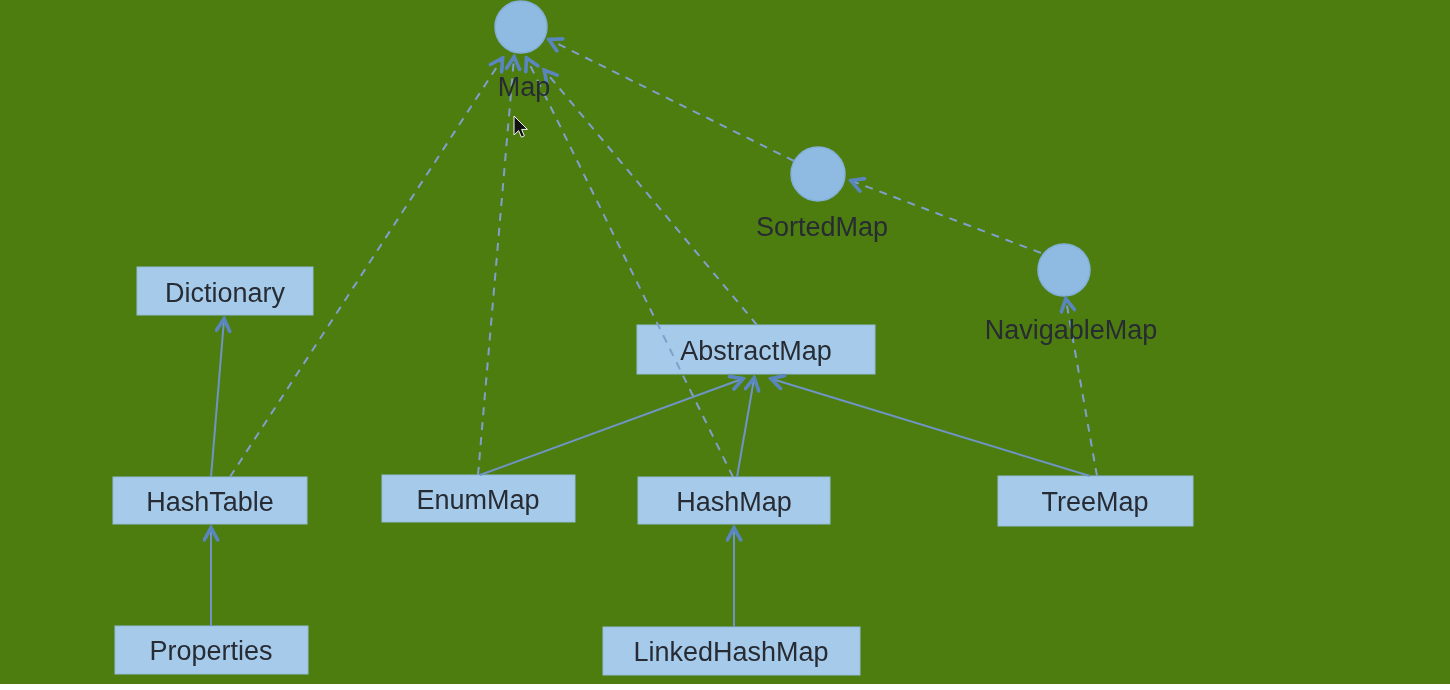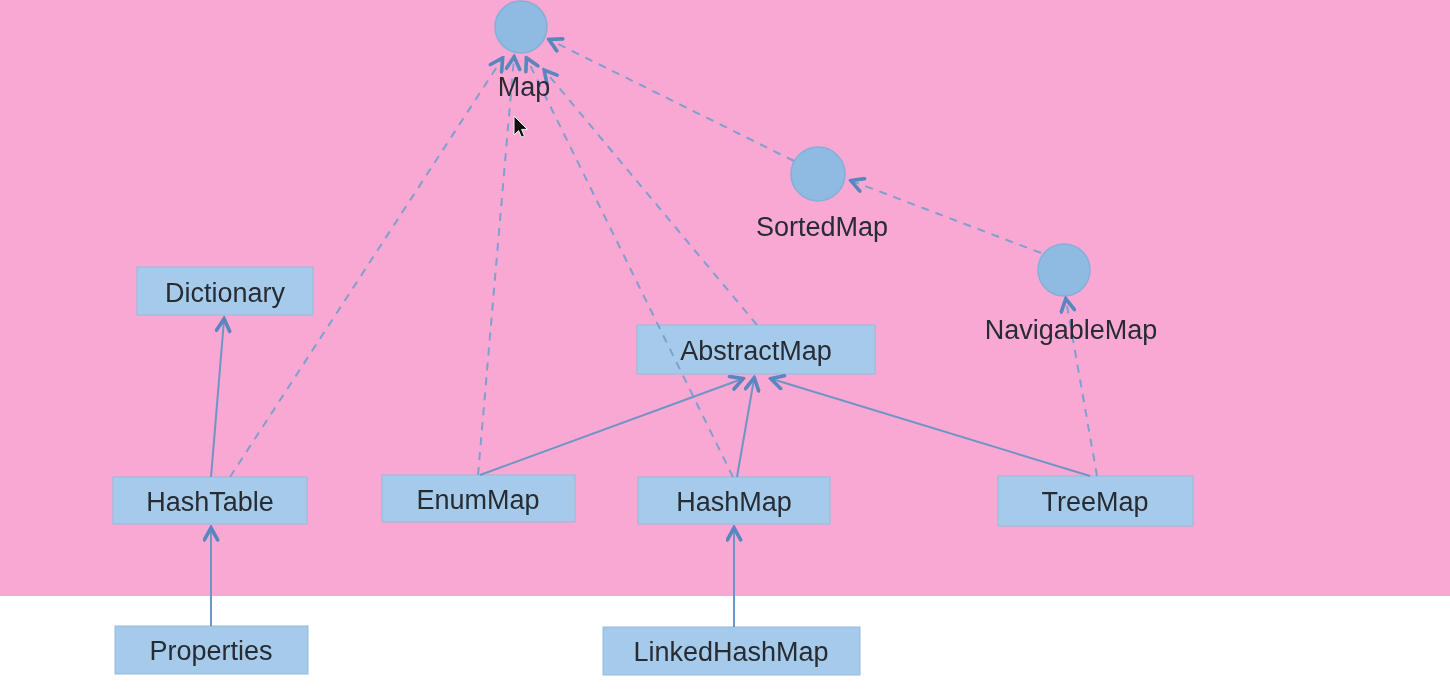--- a/index.html
+++ b/index.html
@@ -7,22 +7,22 @@
     padding: 0;
     background: #ffffff;
     width: 1450px;
     height: 690px;
     overflow: hidden;
     font-family: "Liberation Sans", sans-serif;
   }
   #stage {
     position: relative;
     width: 1450px;
-    height: 596px;
-    background: #f9a8d4;
+    height: 684px;
+    background: #4d7c0f;
   }
   svg { display: block; }
   .node-label {
     font-family: "Liberation Sans", sans-serif;
     font-size: 27px;
     fill: #272b33;
     text-anchor: middle;
   }
   .edge-solid {
     stroke: #6f95c5;

